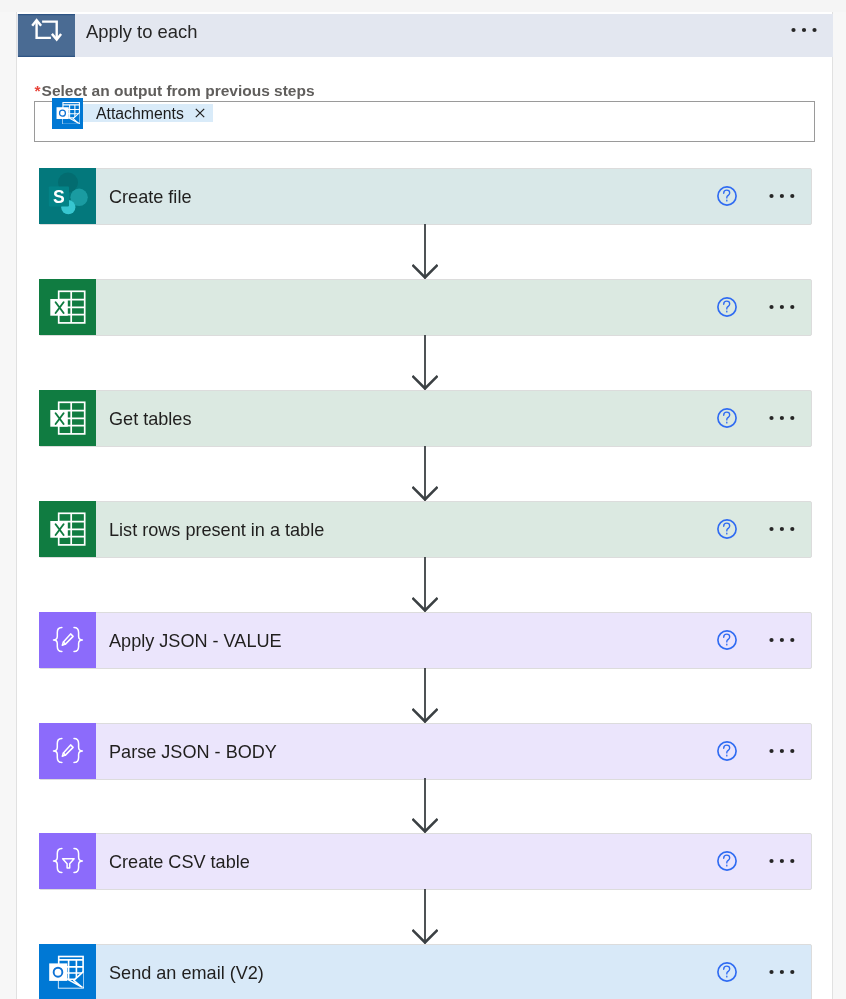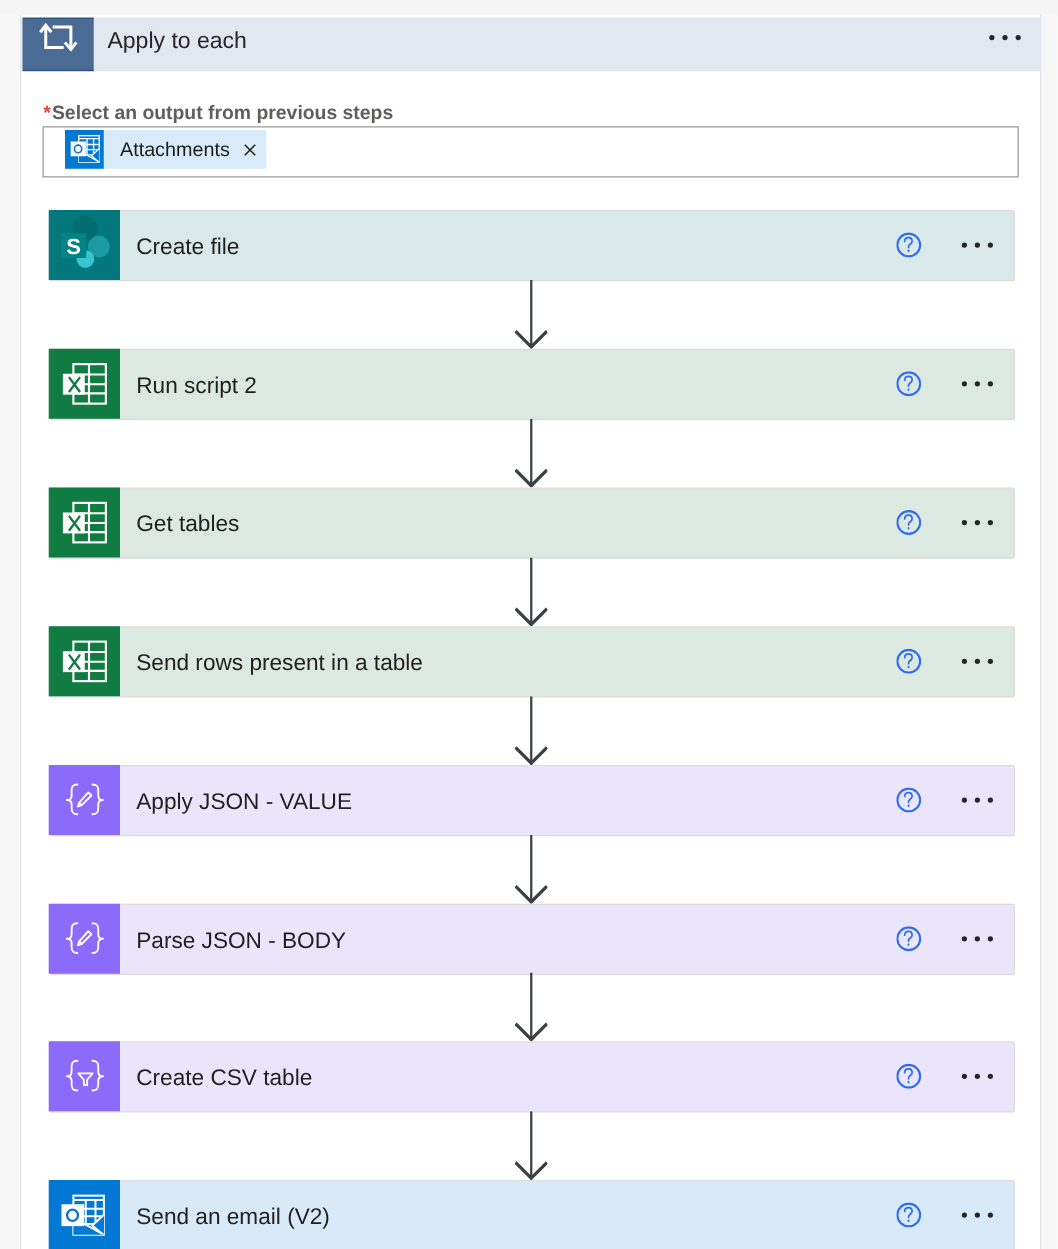--- a/index.html
+++ b/index.html
@@ -27,21 +27,21 @@
   .header-tile > svg{position:absolute;left:12px;top:3px;display:block;}
   .header-title{position:absolute;left:86px;top:2px;height:36px;line-height:36px;
                 font-size:18.4px;color:#262626;white-space:nowrap;}
   .header-menu{position:absolute;left:790.5px;top:12.6px;width:26px;height:10px;}
 
   
   .field-label{position:absolute;left:34.5px;top:70px;font-size:15.5px;color:#605e5c;white-space:nowrap;font-weight:bold;}
   .req{color:#e8443a;margin-right:1px;}
   .field-box{position:absolute;left:34px;top:89px;width:781px;height:41px;
              background:#fff;border:1px solid #9a9a9a;box-sizing:border-box;}
-  .token{position:absolute;left:52px;top:92px;height:31px;background:#d9ebf9;
+  .token{position:absolute;left:52px;top:92px;height:18px;background:#d9ebf9;
          display:flex;align-items:center;}
   .token-icon{width:31px;height:31px;background:#0078d4;display:block;flex:0 0 auto;}
   .token-label{font-size:15.8px;position:relative;top:1px;color:#1b1b1b;padding:0 8px 0 13px;white-space:nowrap;}
   .token-x{width:16px;height:31px;display:flex;align-items:center;justify-content:center;margin-right:5px;}
 
   
   .card{position:absolute;left:39px;width:772px;height:56px;}
   .card-inner{position:absolute;left:0;top:0;width:773px;height:57px;box-sizing:border-box;
               border:1px solid #dcdcdc;border-radius:2px;}
   .card-tile{position:absolute;left:0;top:0;width:57px;height:56px;}
@@ -152,21 +152,20 @@
         <div class="card-tile" style="background:#107c41">
           <svg width="42" height="56" viewBox="0 0 42 56">
     <g fill="none" stroke="#fff" stroke-width="1.7">
       <rect x="11.7" y="12.3" width="26" height="31.6"></rect>
       <path d="M11.7 20.6 H37.7 M11.7 28.4 H37.7 M11.7 35.7 H37.7 M24.2 12.3 V43.9"></path>
     </g>
     <rect x="3.3" y="20" width="17.5" height="16.7" fill="#fff"></rect>
     <path d="M8.6 23.3 L16.6 34.0 M16.6 23.3 L8.6 34.0" stroke="#107c41" stroke-width="1.9" stroke-linecap="round" fill="none"></path>
   </svg>
         </div>
-        <div class="card-title">Run script 2</div>
         <div class="card-help">
           <svg width="20" height="20" viewBox="0 0 20 20">
     <circle cx="10" cy="10" r="9.1" fill="none" stroke="#2f6bf2" stroke-width="1.65"></circle>
     <g fill="none" stroke="#2f6bf2" stroke-width="1.35" stroke-linecap="round" stroke-linejoin="round">
       <path d="M6.7 7.2 C6.7 5.4 8.0 4.1 9.8 4.1 C11.5 4.1 12.7 5.3 12.7 6.9 C12.7 8.5 11.4 9.2 10.4 10.1 C9.9 10.6 9.8 11.0 9.8 11.9"></path>
       <path d="M9.8 14.2 L9.8 14.9"></path>
     </g>
   </svg>
         </div>
         <div class="card-menu">
@@ -224,21 +223,21 @@
         <div class="card-tile" style="background:#107c41">
           <svg width="42" height="56" viewBox="0 0 42 56">
     <g fill="none" stroke="#fff" stroke-width="1.7">
       <rect x="11.7" y="12.3" width="26" height="31.6"></rect>
       <path d="M11.7 20.6 H37.7 M11.7 28.4 H37.7 M11.7 35.7 H37.7 M24.2 12.3 V43.9"></path>
     </g>
     <rect x="3.3" y="20" width="17.5" height="16.7" fill="#fff"></rect>
     <path d="M8.6 23.3 L16.6 34.0 M16.6 23.3 L8.6 34.0" stroke="#107c41" stroke-width="1.9" stroke-linecap="round" fill="none"></path>
   </svg>
         </div>
-        <div class="card-title">Send rows present in a table</div>
+        <div class="card-title">List rows present in a table</div>
         <div class="card-help">
           <svg width="20" height="20" viewBox="0 0 20 20">
     <circle cx="10" cy="10" r="9.1" fill="none" stroke="#2f6bf2" stroke-width="1.65"></circle>
     <g fill="none" stroke="#2f6bf2" stroke-width="1.35" stroke-linecap="round" stroke-linejoin="round">
       <path d="M6.7 7.2 C6.7 5.4 8.0 4.1 9.8 4.1 C11.5 4.1 12.7 5.3 12.7 6.9 C12.7 8.5 11.4 9.2 10.4 10.1 C9.9 10.6 9.8 11.0 9.8 11.9"></path>
       <path d="M9.8 14.2 L9.8 14.9"></path>
     </g>
   </svg>
         </div>
         <div class="card-menu">

